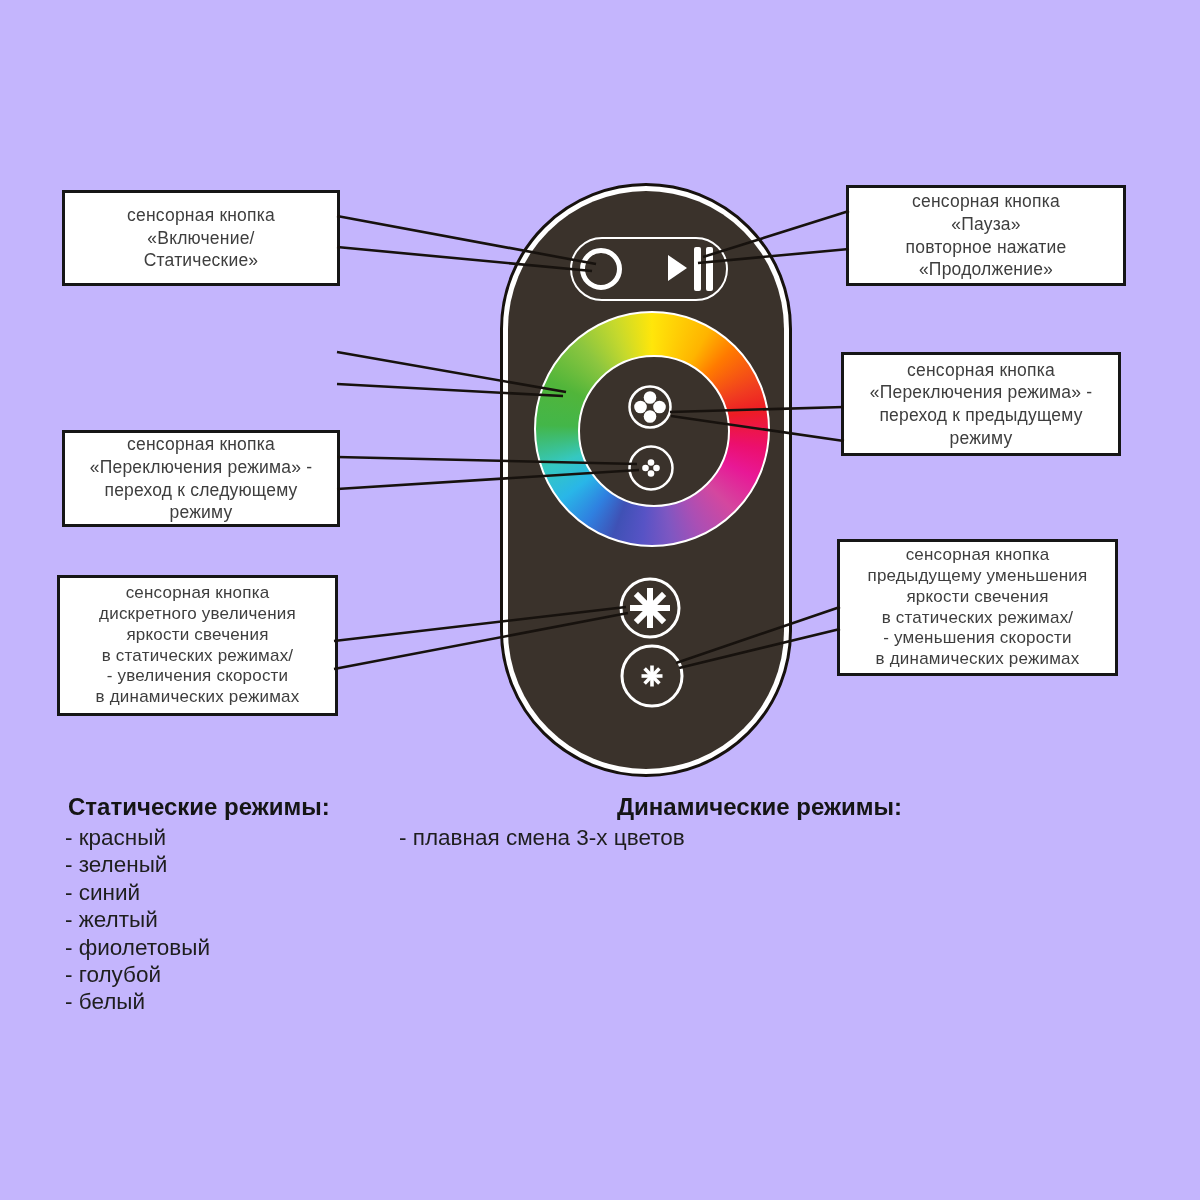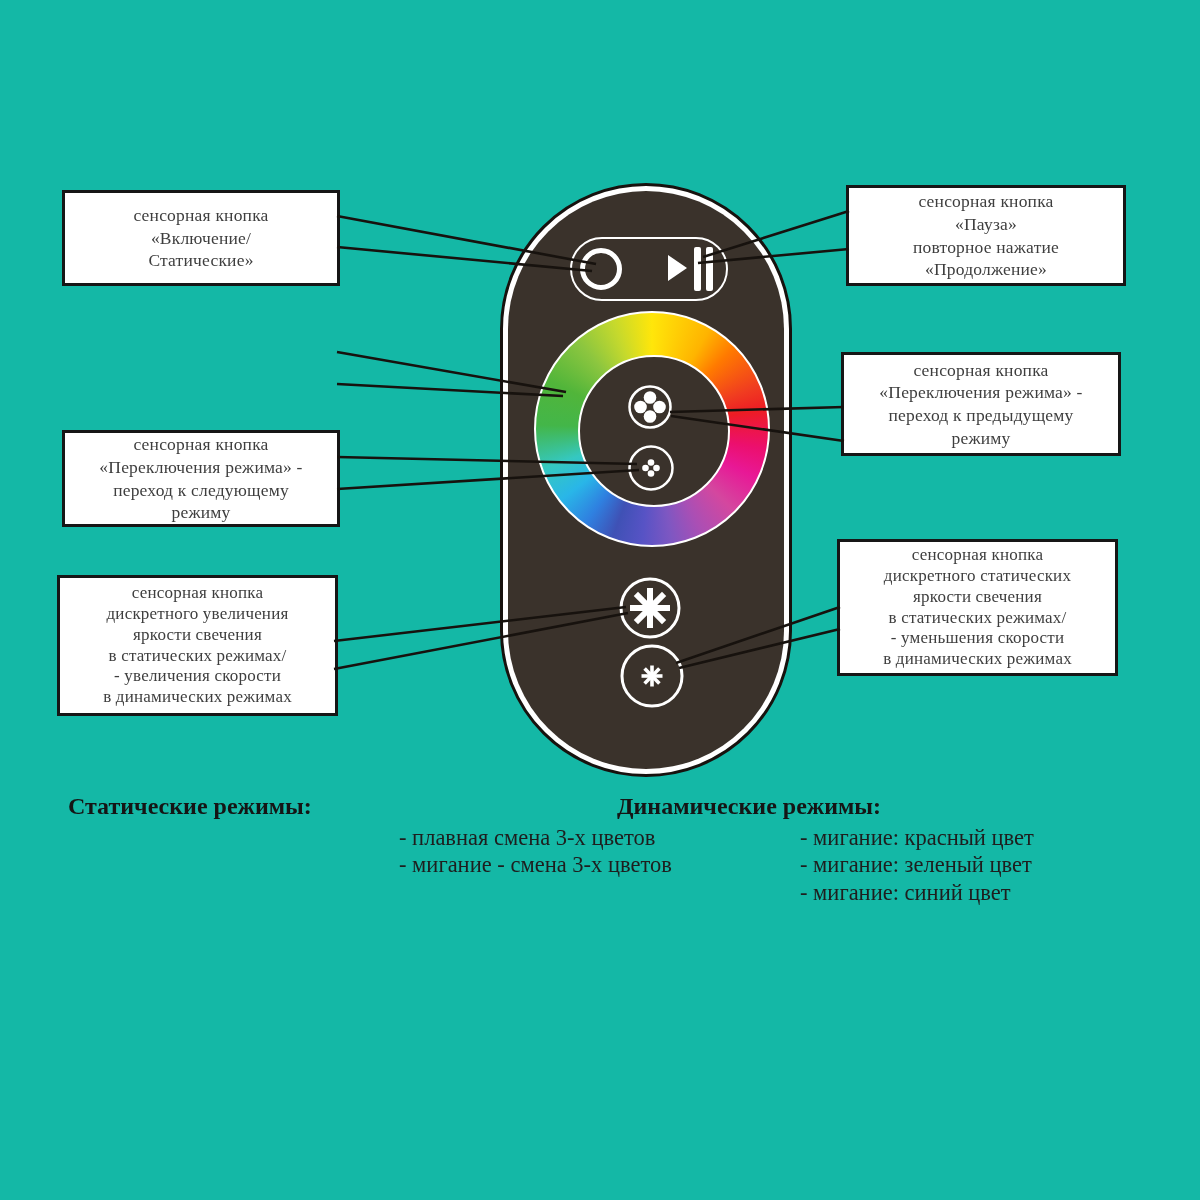--- a/index.html
+++ b/index.html
@@ -1,17 +1,17 @@
 <!DOCTYPE html>
 <html><head>
 <meta charset="utf-8">
 <style>
   html,body{margin:0;padding:0;background:#fff;}
-  .canvas{position:relative;width:1200px;height:1200px;background:#14b8a6;overflow:hidden;
-          font-family:Liberation Serif, serif;}
+  .canvas{position:relative;width:1200px;height:1200px;background:#c4b5fd;overflow:hidden;
+          font-family:Liberation Sans, sans-serif;}
 
   
   .callout{position:absolute;box-sizing:border-box;background:#fff;border:3px solid #161616;
            display:flex;flex-direction:column;justify-content:center;align-items:center;
            text-align:center;color:#3e3e3e;font-size:17.5px;line-height:1.3;z-index:2;
            letter-spacing:.2px;}
   .callout.dense{line-height:1.22;font-size:17px;}
 
   
   .remote-outer{position:absolute;left:500px;top:183px;width:292px;height:594px;
@@ -86,21 +86,21 @@
     <div>сенсорная кнопка</div>
     <div>дискретного увеличения</div>
     <div>яркости свечения</div>
     <div>в статических режимах/</div>
     <div>- увеличения скорости</div>
     <div>в динамических режимах</div>
   </div>
 
   <div class="callout dense" style="left:837px;top:539px;width:281px;height:137px">
     <div>сенсорная кнопка</div>
-    <div>дискретного статических</div>
+    <div>предыдущему уменьшения</div>
     <div>яркости свечения</div>
     <div>в статических режимах/</div>
     <div>- уменьшения скорости</div>
     <div>в динамических режимах</div>
   </div>
 
   <div class="remote-outer">
     <div class="remote-body"></div>
   </div>
 
@@ -173,25 +173,28 @@
     <line x1="334" y1="641" x2="626" y2="607"></line>
     <line x1="334" y1="669" x2="628" y2="613"></line>
     <line x1="840" y1="607" x2="676" y2="663"></line>
     <line x1="840" y1="629" x2="679" y2="668"></line>
   </svg>
 
   <div class="list-header" style="left:68px;top:793px">Статические режимы:</div>
 
   <div class="list-header" style="left:617px;top:793px">Динамические режимы:</div>
 
+  <div class="mode-col" style="left:65px;top:824px">
+    <div class="mode-item">- красный</div>
+    <div class="mode-item">- зеленый</div>
+    <div class="mode-item">- синий</div>
+    <div class="mode-item">- желтый</div>
+    <div class="mode-item">- фиолетовый</div>
+    <div class="mode-item">- голубой</div>
+    <div class="mode-item">- белый</div>
+  </div>
 
   <div class="mode-col" style="left:399px;top:824px">
     <div class="mode-item">- плавная смена 3-х цветов</div>
-    <div class="mode-item">- мигание - смена 3-х цветов</div>
-  </div>
-
-  <div class="mode-col" style="left:800px;top:824px">
-    <div class="mode-item">- мигание: красный цвет</div>
-    <div class="mode-item">- мигание: зеленый цвет</div>
-    <div class="mode-item">- мигание: синий цвет</div>
-  </div>
+  </div>
+
 
 </div>
 
 </body></html>

